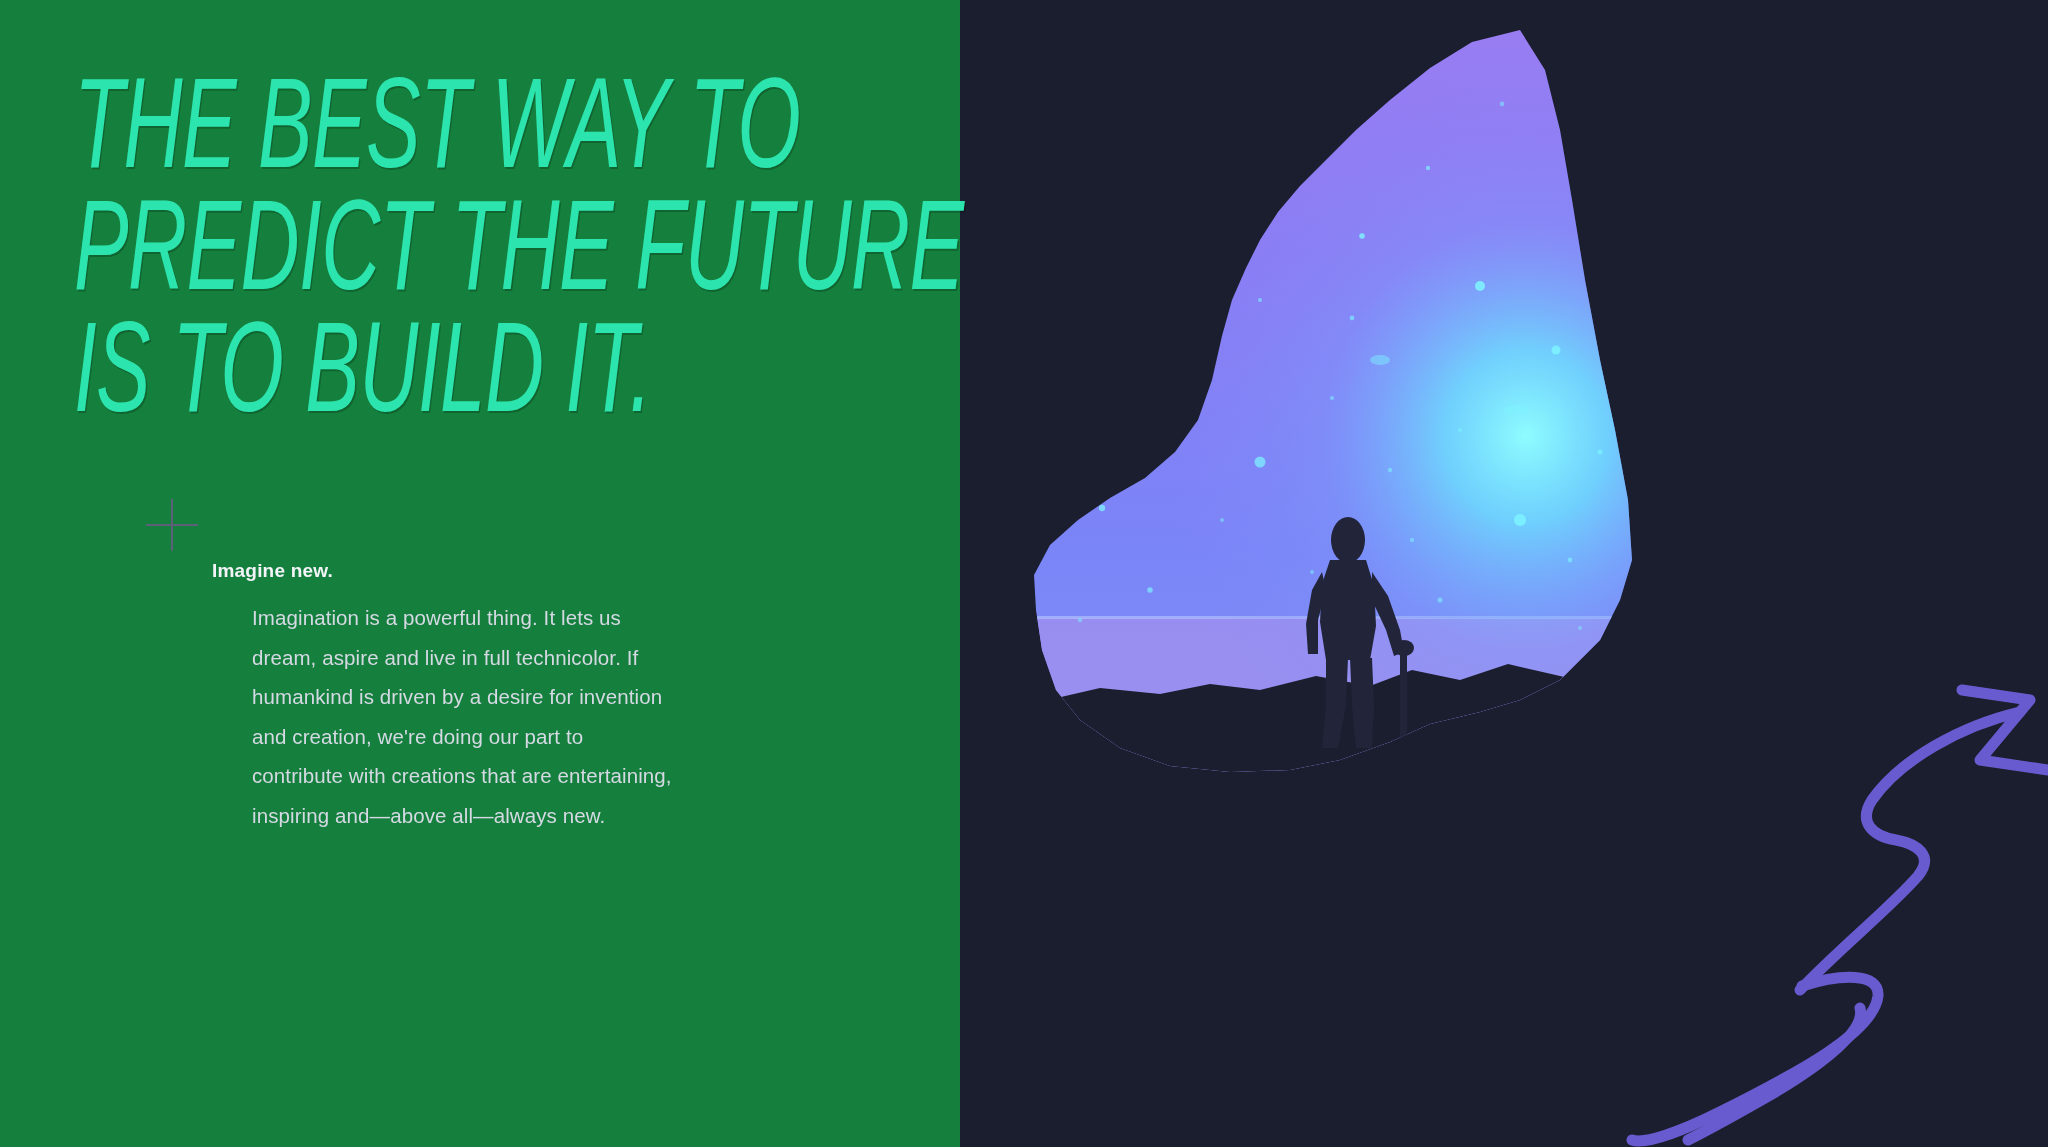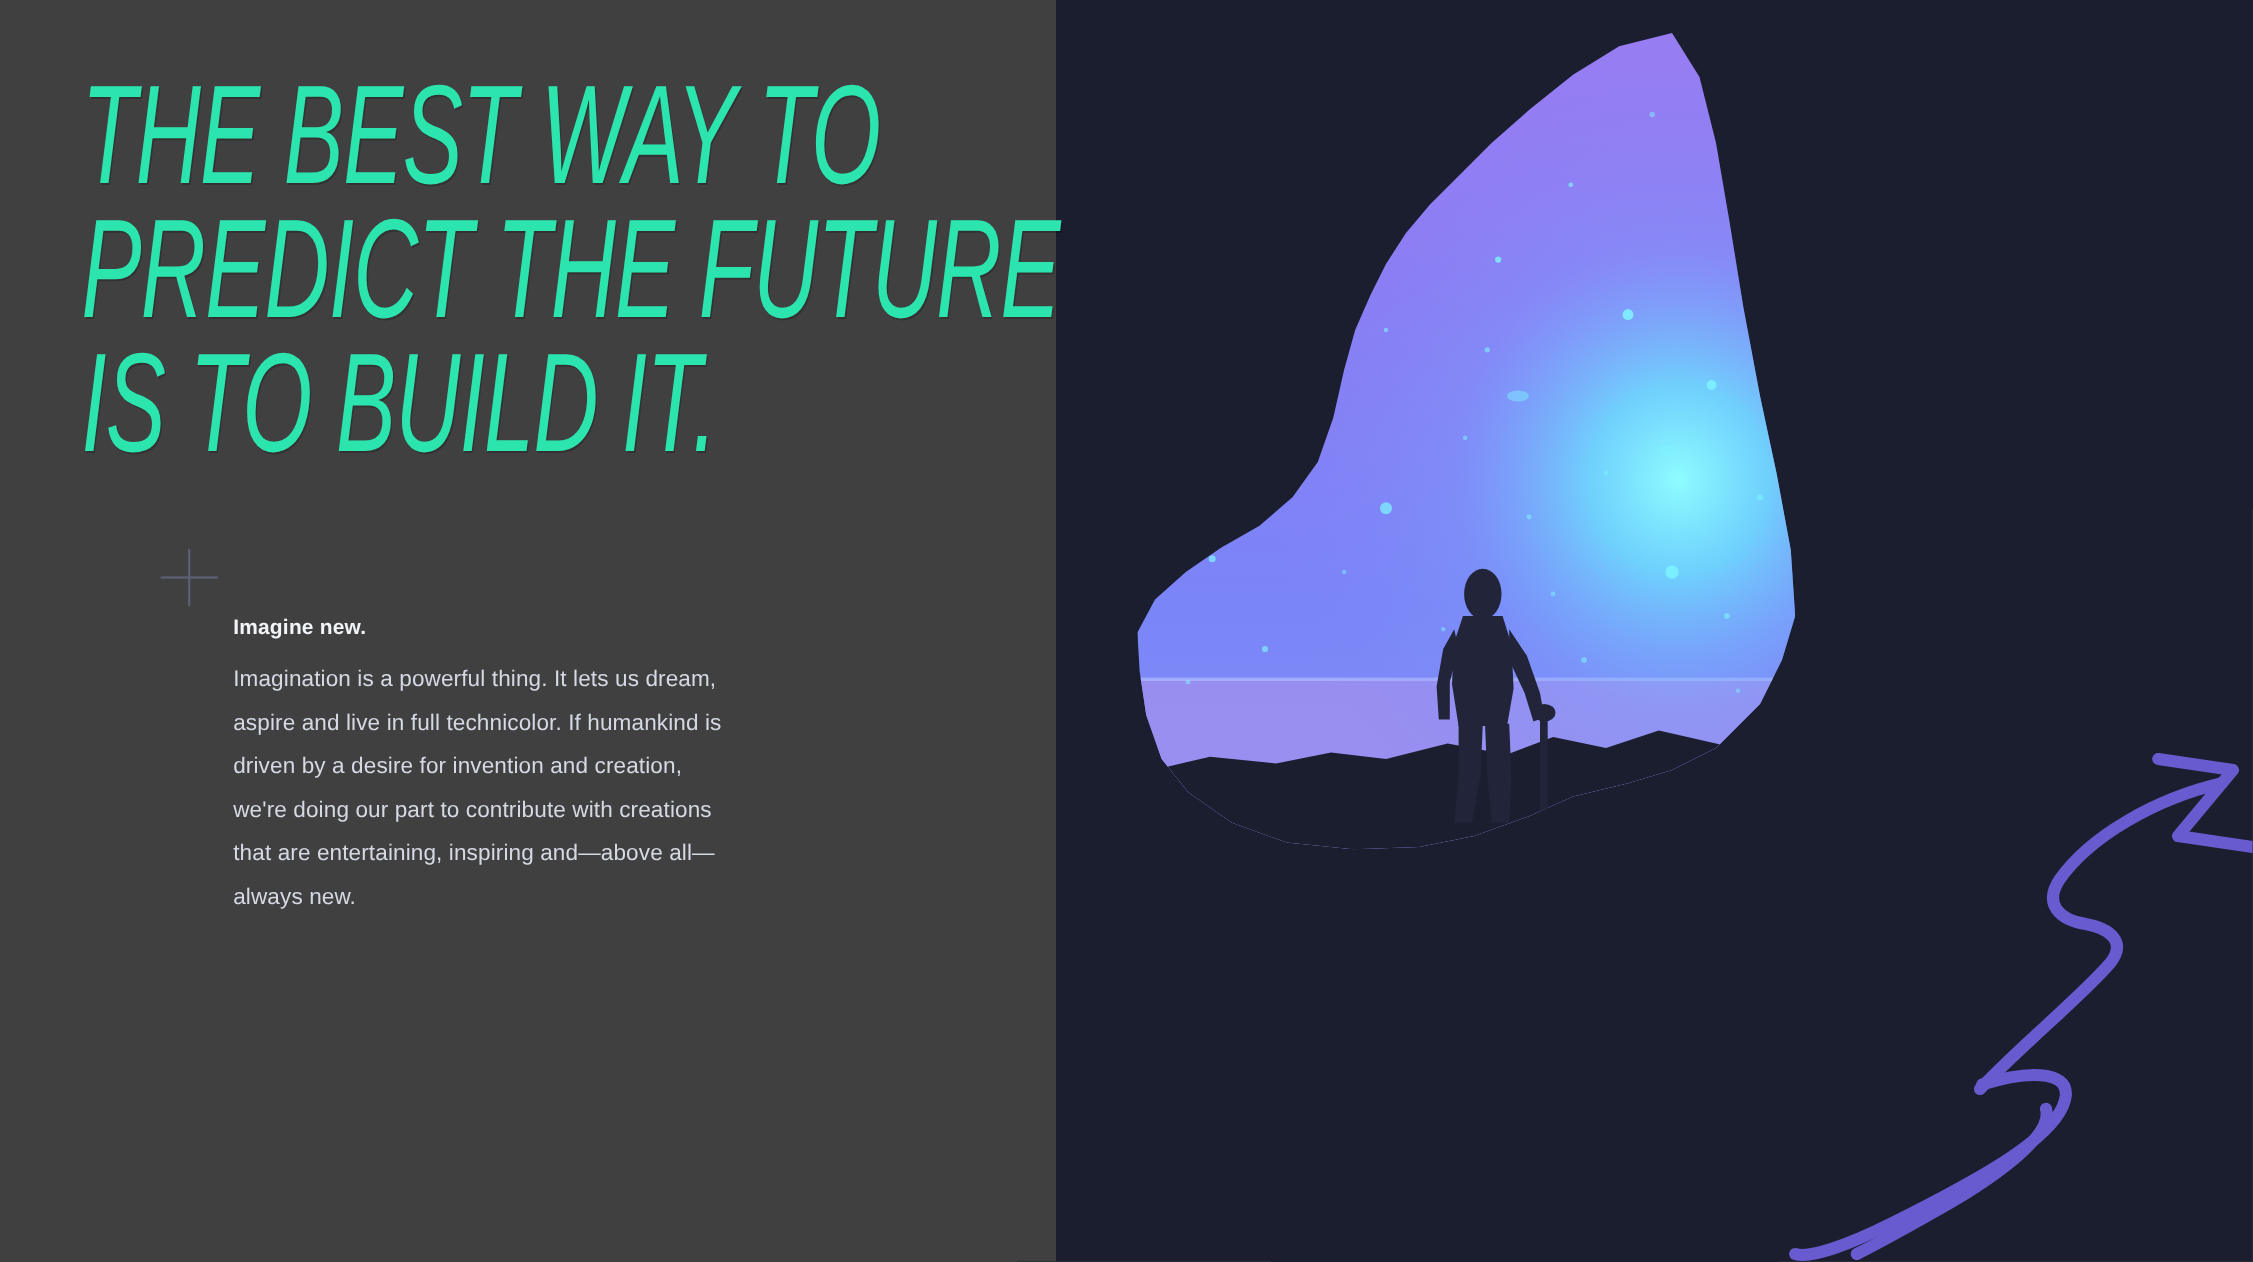--- a/index.html
+++ b/index.html
@@ -6,21 +6,21 @@
   * { margin:0; padding:0; box-sizing:border-box; }
   html, body {
     width:2048px; height:1147px;
     background:#222636;
     overflow:hidden;
     font-family:"Liberation Sans", sans-serif;
   }
   .stage {
     position:relative;
     width:2048px; height:1147px;
-    background:#404040;
+    background:#15803d;
     overflow:hidden;
   }
 
   
   .artwork {
     position:absolute;
     left:960px; top:0;
     width:1088px; height:1147px;
     overflow:hidden;
     pointer-events:none;
@@ -62,20 +62,21 @@
     letter-spacing:.2px;
     margin-bottom:16px;
   }
   .copy-body {
     color:#d5d9e4;
     font-family:"Liberation Sans Narrow","Liberation Sans", sans-serif;
     font-weight:400;
     font-size:20.5px;
     line-height:39.5px;
     letter-spacing:.1px;
+    margin-left:40px;
   }
 </style>
 </head>
 <body>
 
 <div class="stage">
 
   <div class="artwork">
     <div class="art-inner">
 

